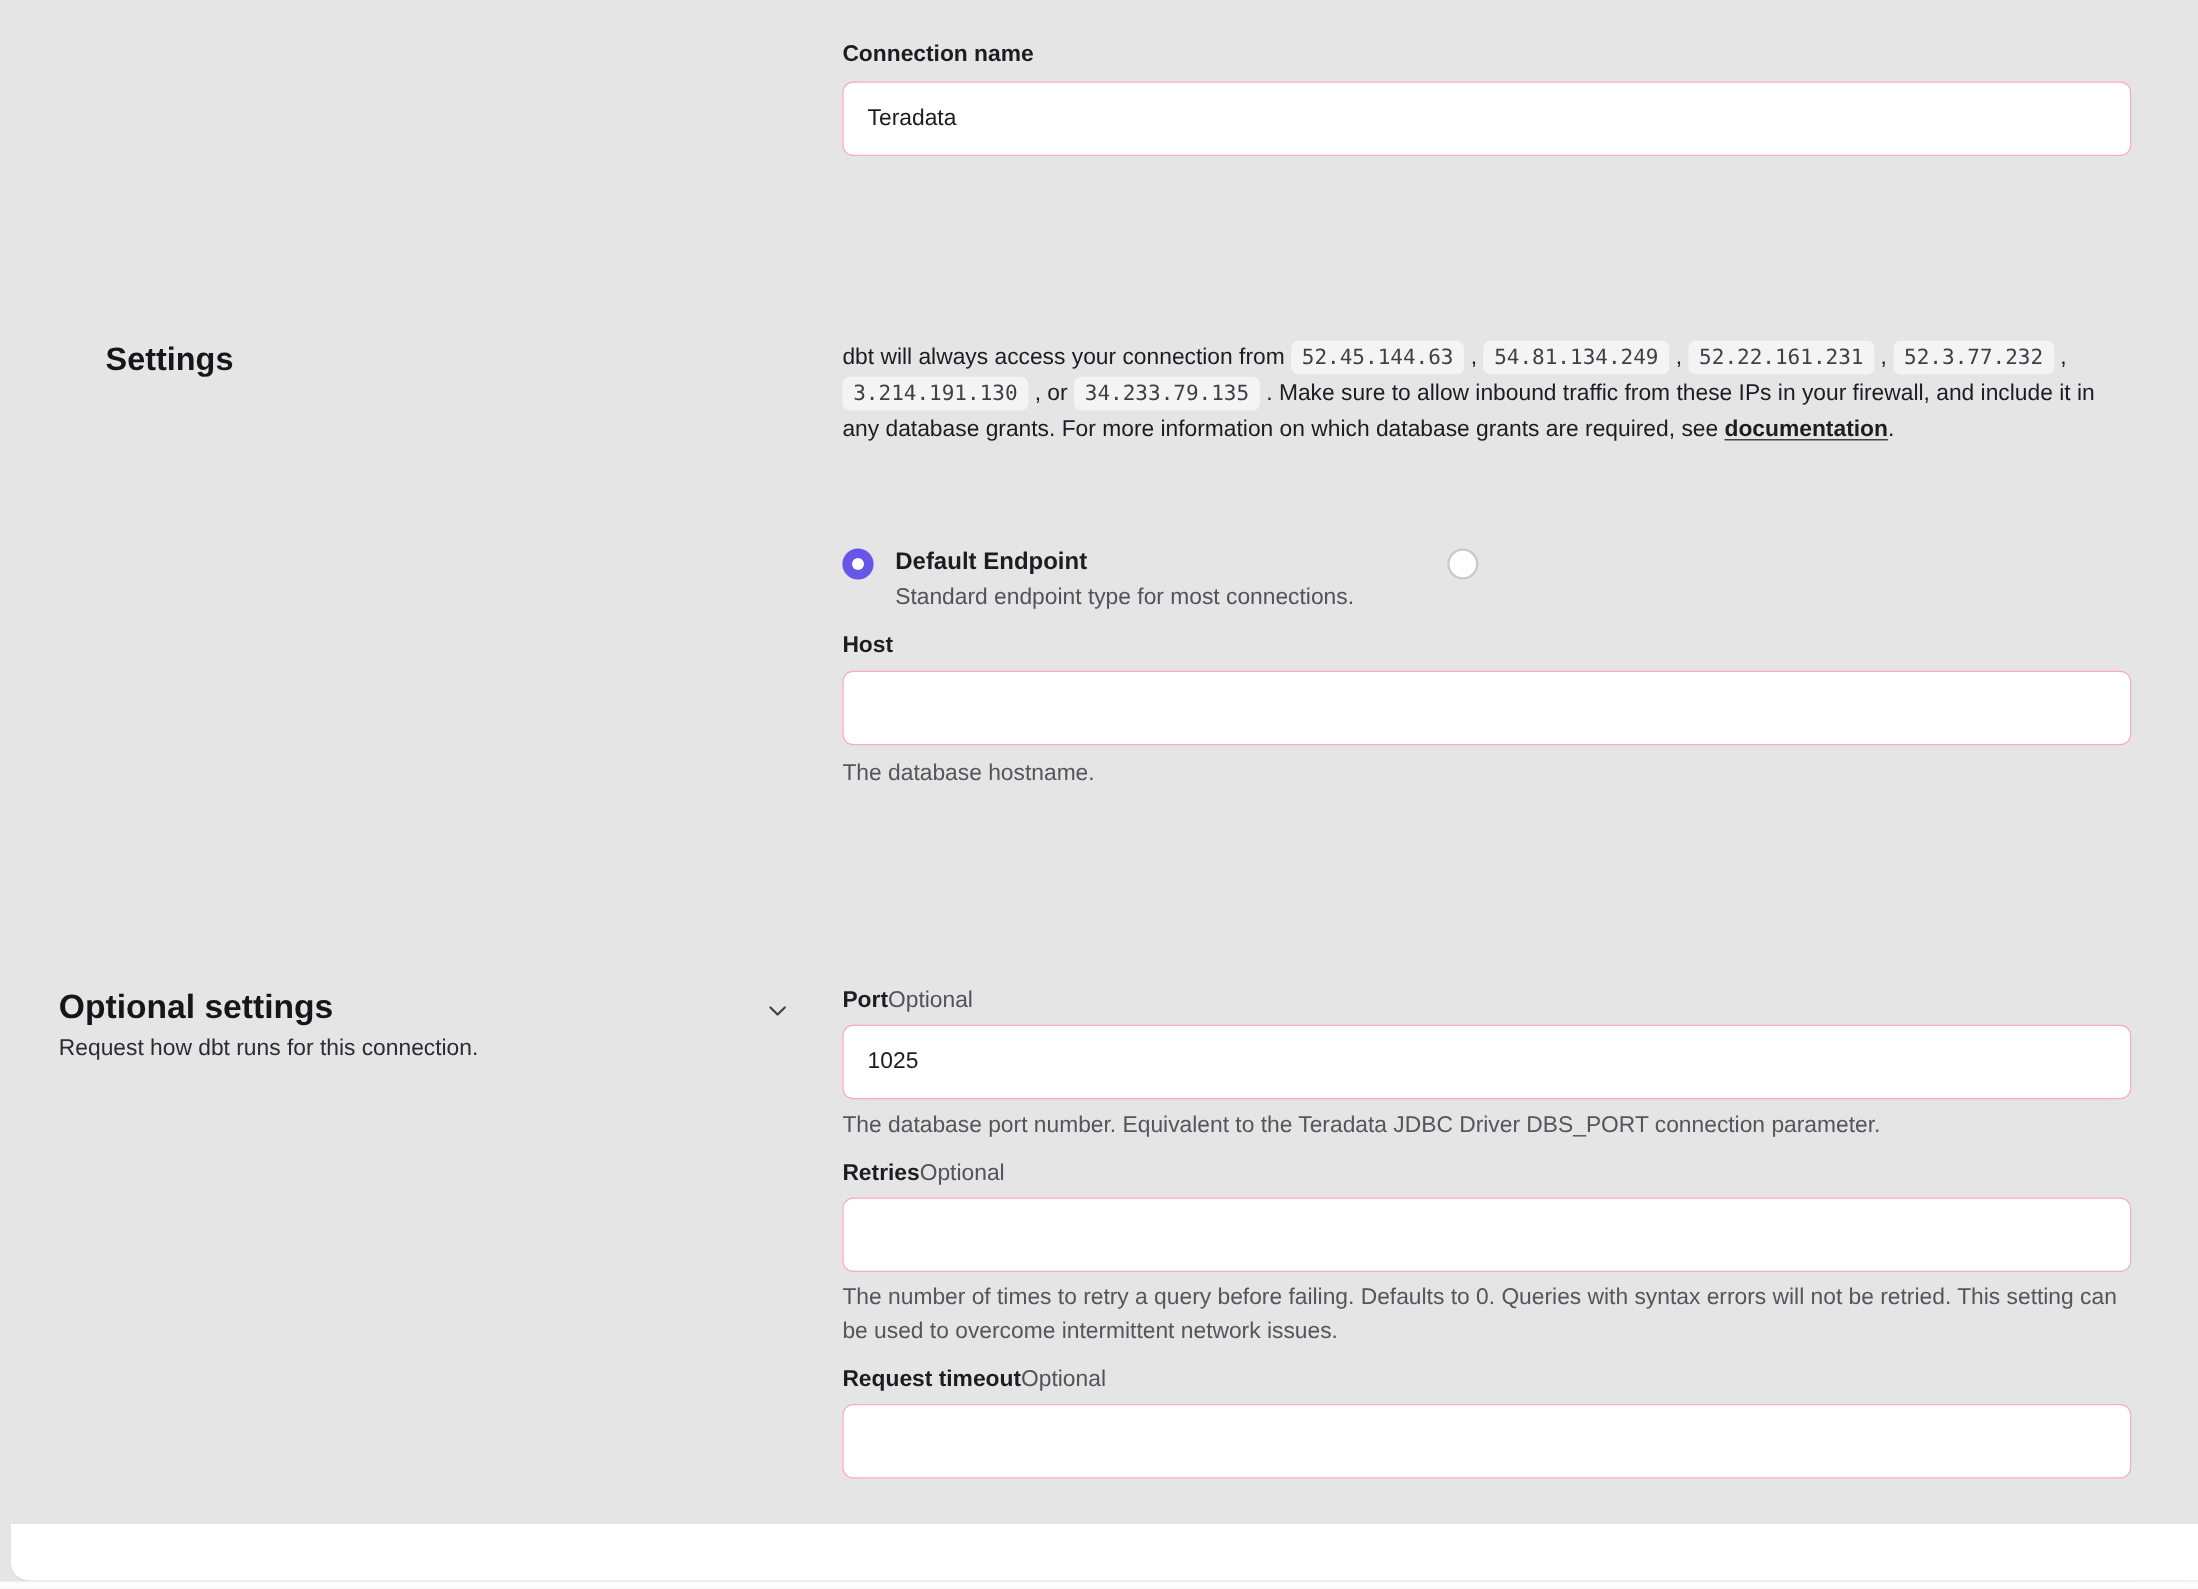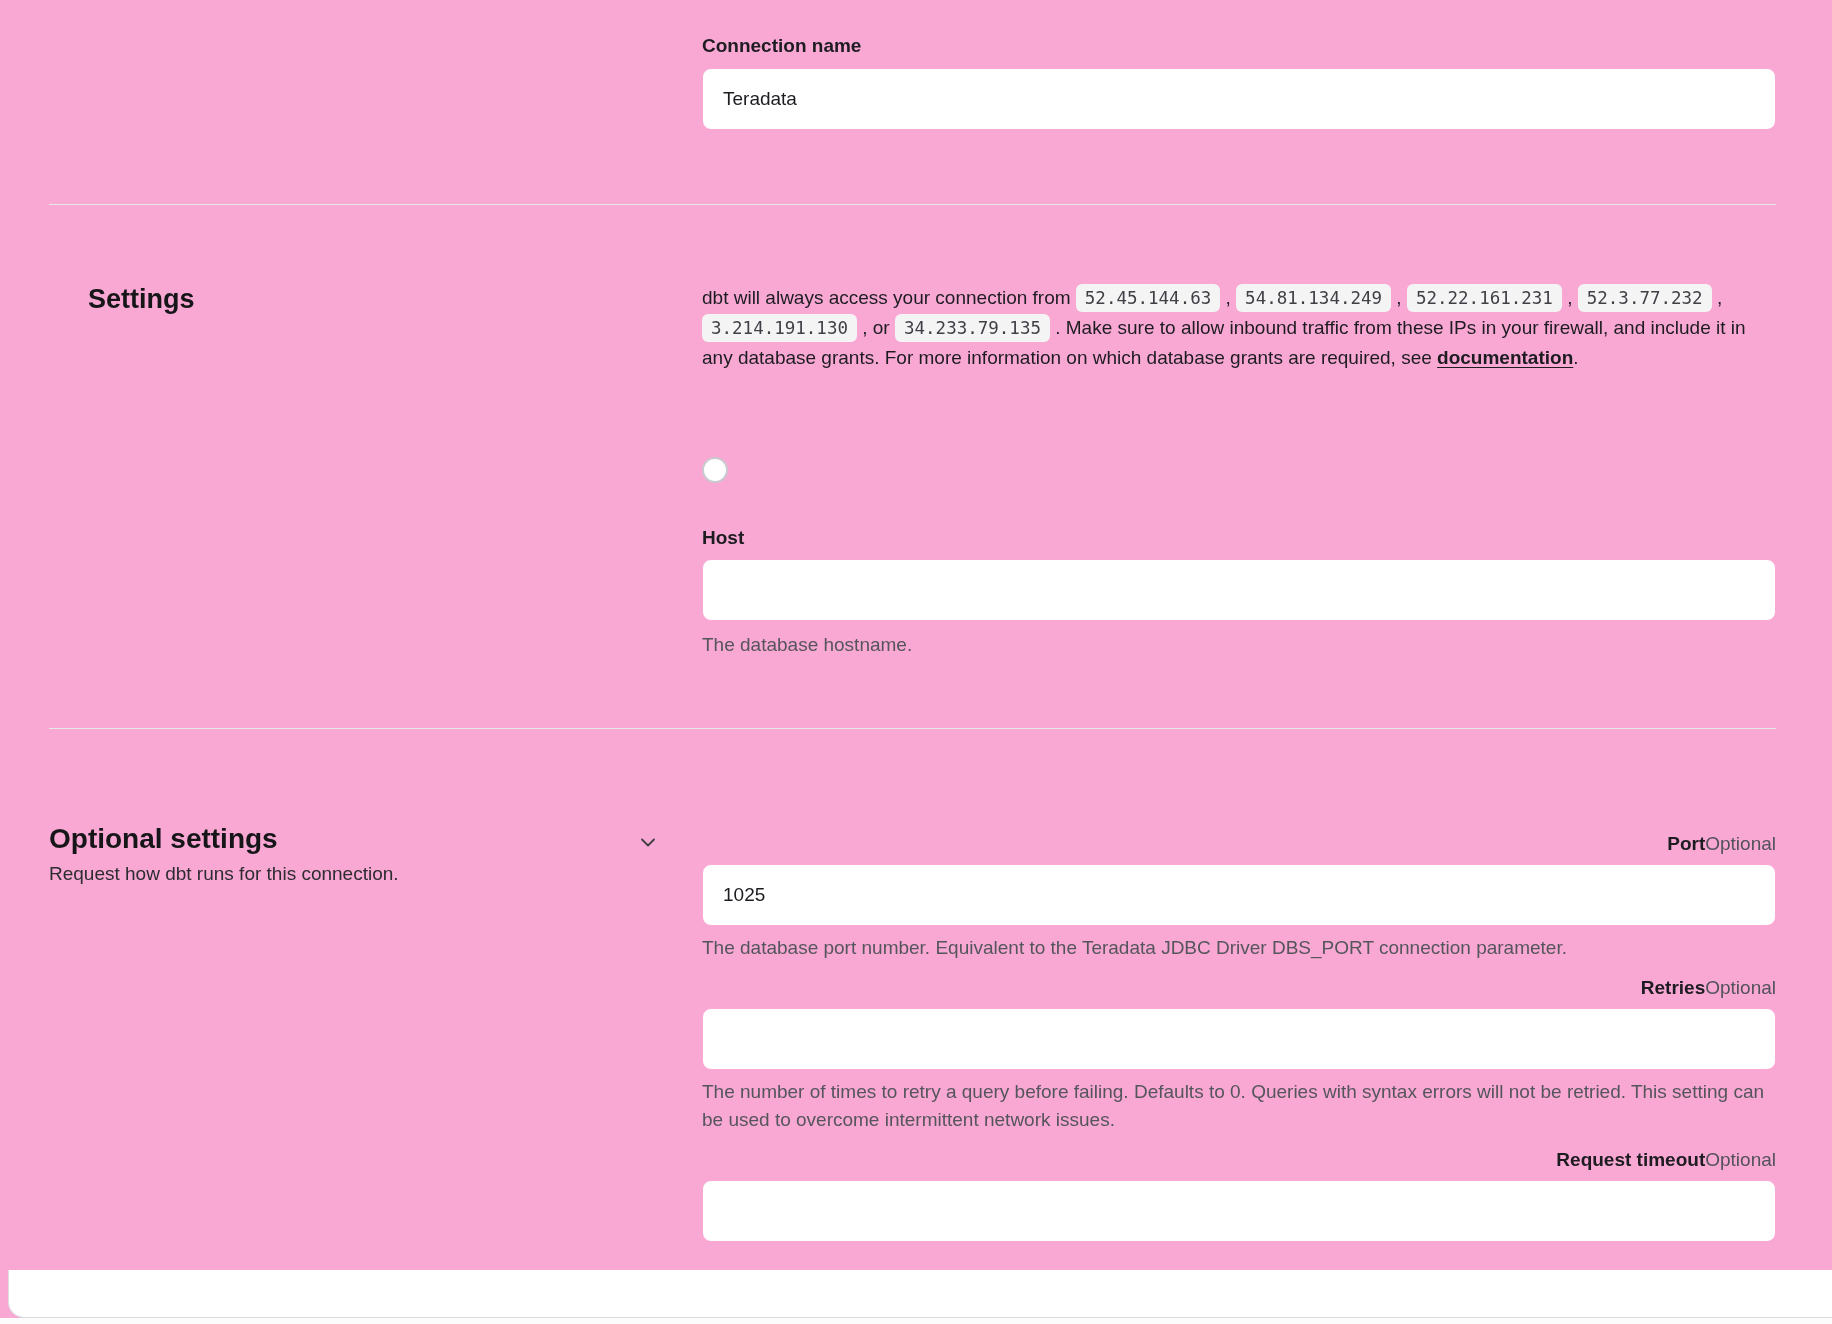--- a/index.html
+++ b/index.html
@@ -1,18 +1,18 @@
 <!DOCTYPE html>
 <html><head>
 <meta charset="utf-8">
 <style>
   * { margin:0; padding:0; box-sizing:border-box; }
   html,body { width:1832px; height:1324px; background:#ffffff; overflow:hidden; }
   body { font-family:"Liberation Sans","DejaVu Sans",sans-serif; color:#1c1c21; }
-  .page { position:relative; width:1832px; height:1324px; background:#f9a8d4; }
+  .page { position:relative; width:1832px; height:1324px; background:#e5e5e5; }
 
   .divider { position:absolute; left:49px; right:56px; height:1px; background:#e7e7ea; }
   .divider-1 { top:204px; }
   .divider-2 { top:728px; }
 
   
   .conn-block { position:absolute; left:702px; top:32px; width:1074px; }
   .field-label { font-size:19px; font-weight:700; color:#1c1c21; line-height:28px; }
   .conn-block .field-label { font-weight:700; }
   .text-input {
@@ -65,21 +65,21 @@
 
   
   .optional-head { position:absolute; left:49px; top:800px; width:560px;margin-top:20px; }
   .optional-title { font-size:28px; font-weight:700; color:#161619; line-height:38px; }
   .optional-sub { font-size:19px; color:#2c2c31; line-height:28px; margin-top:2px; }
   .collapse-btn { position:absolute; left:632px; top:826px; width:32px; height:32px;
     display:flex; align-items:center; justify-content:center; cursor:pointer; }
 
   .fields { position:absolute; left:702px; top:820px; width:1074px; }
   .field { margin-bottom:12px; }
-  .label-row { display:flex; justify-content:flex-end; align-items:baseline; margin-bottom:6px;margin-top:10px; }
+  .label-row { display:flex; justify-content:flex-start; align-items:baseline; margin-bottom:6px; }
   .optional-badge { font-size:19px; color:#52525b; font-weight:400; }
   .field .helper-text { margin-top:8px; line-height:28px; }
 
   
   .card-bottom {
     position:absolute; left:8px; right:0; top:1270px; height:48px;
     border-left:1px solid #dcdee2; border-bottom:1px solid #d8dade;
     border-bottom-left-radius:16px; background:#ffffff;
   }
   .below-card { position:absolute; left:0; right:0; top:1318px; bottom:0; background:#fcfcfd; }
@@ -94,20 +94,27 @@
     <input class="text-input" type="text" value="Teradata" style="">
   </div>
 
   <div class="divider divider-1"></div>
 
   <div class="section-heading settings-heading">Settings</div>
 
   <div class="settings-intro"><span>dbt will always access your connection from </span><span class="chip">52.45.144.63</span><span> , </span><span class="chip">54.81.134.249</span><span> , </span><span class="chip">52.22.161.231</span><span> , </span><span class="chip">52.3.77.232</span><span> , </span><span class="chip">3.214.191.130</span><span> , or </span><span class="chip">34.233.79.135</span><span> . Make sure to allow inbound traffic from these IPs in your firewall, and include it in any database grants. For more information on which database grants are required, see </span><a class="doclink" href="#">documentation</a><span>.</span></div>
 
   <div class="radio-row">
+    <div class="radio-opt first">
+      <span class="radio-circle selected"></span>
+      <span class="radio-texts">
+        <span class="radio-label" style="display:block">Default Endpoint</span>
+        <span class="radio-desc" style="display:block">Standard endpoint type for most connections.</span>
+      </span>
+    </div>
     <div class="radio-opt">
       <span class="radio-circle unselected"></span>
     </div>
   </div>
 
   <div class="host-block">
     <div class="field-label">Host</div>
     <input class="text-input" type="text" value="" style="">
     <div class="helper-text">The database hostname.</div>
   </div>

